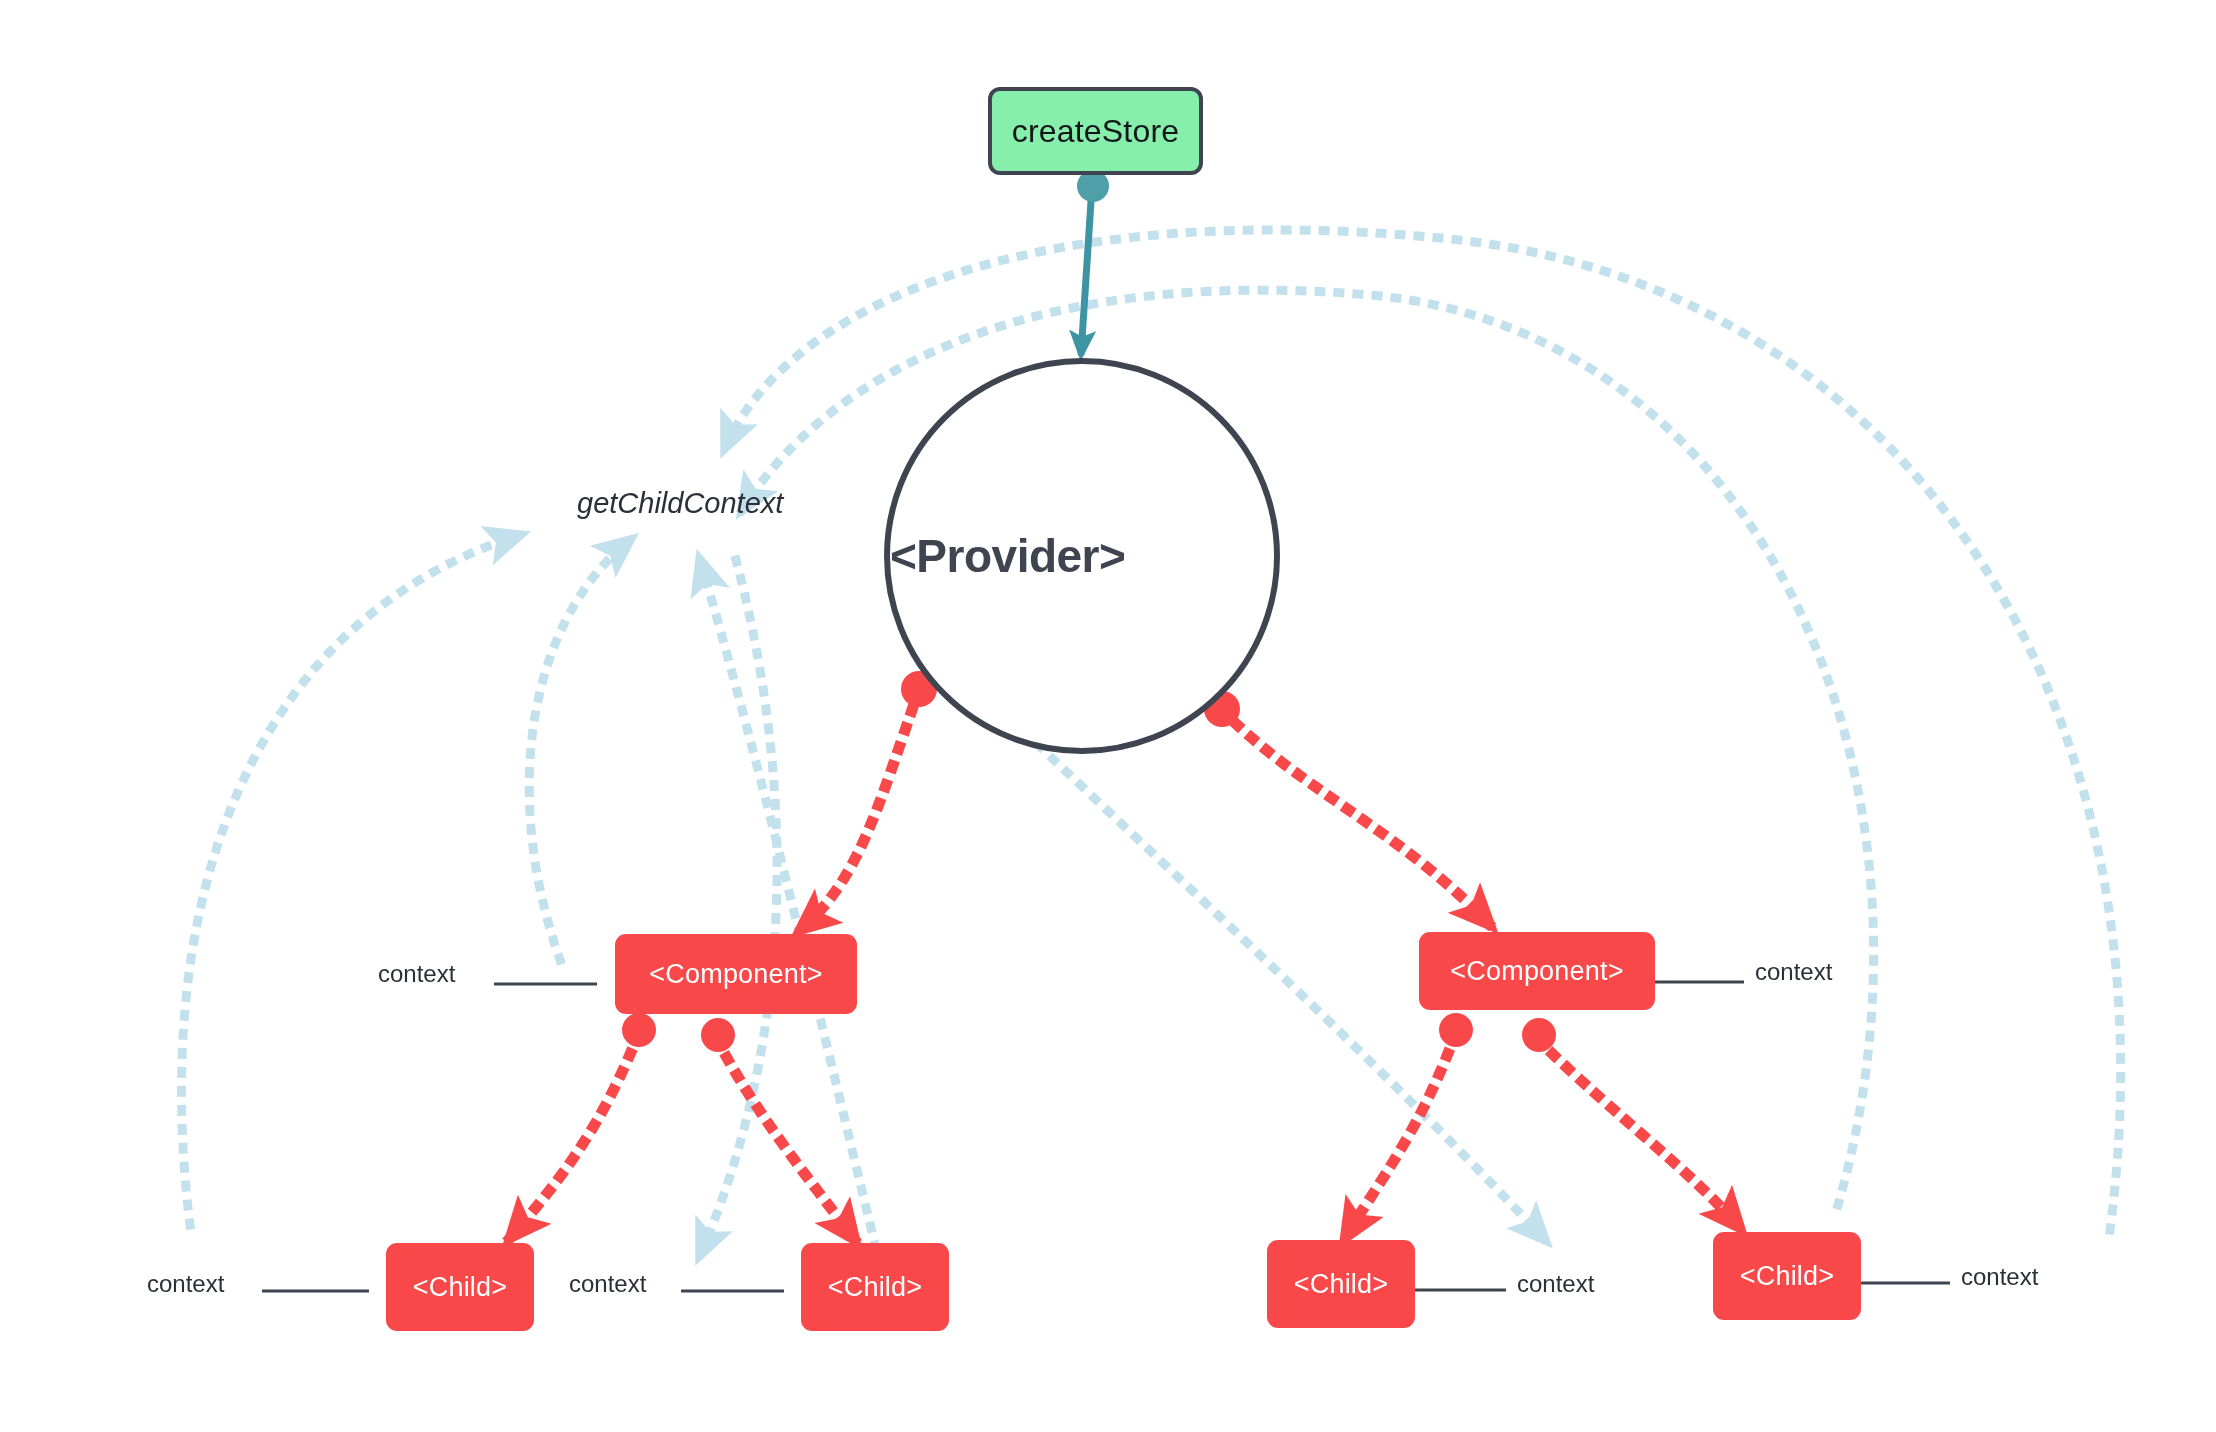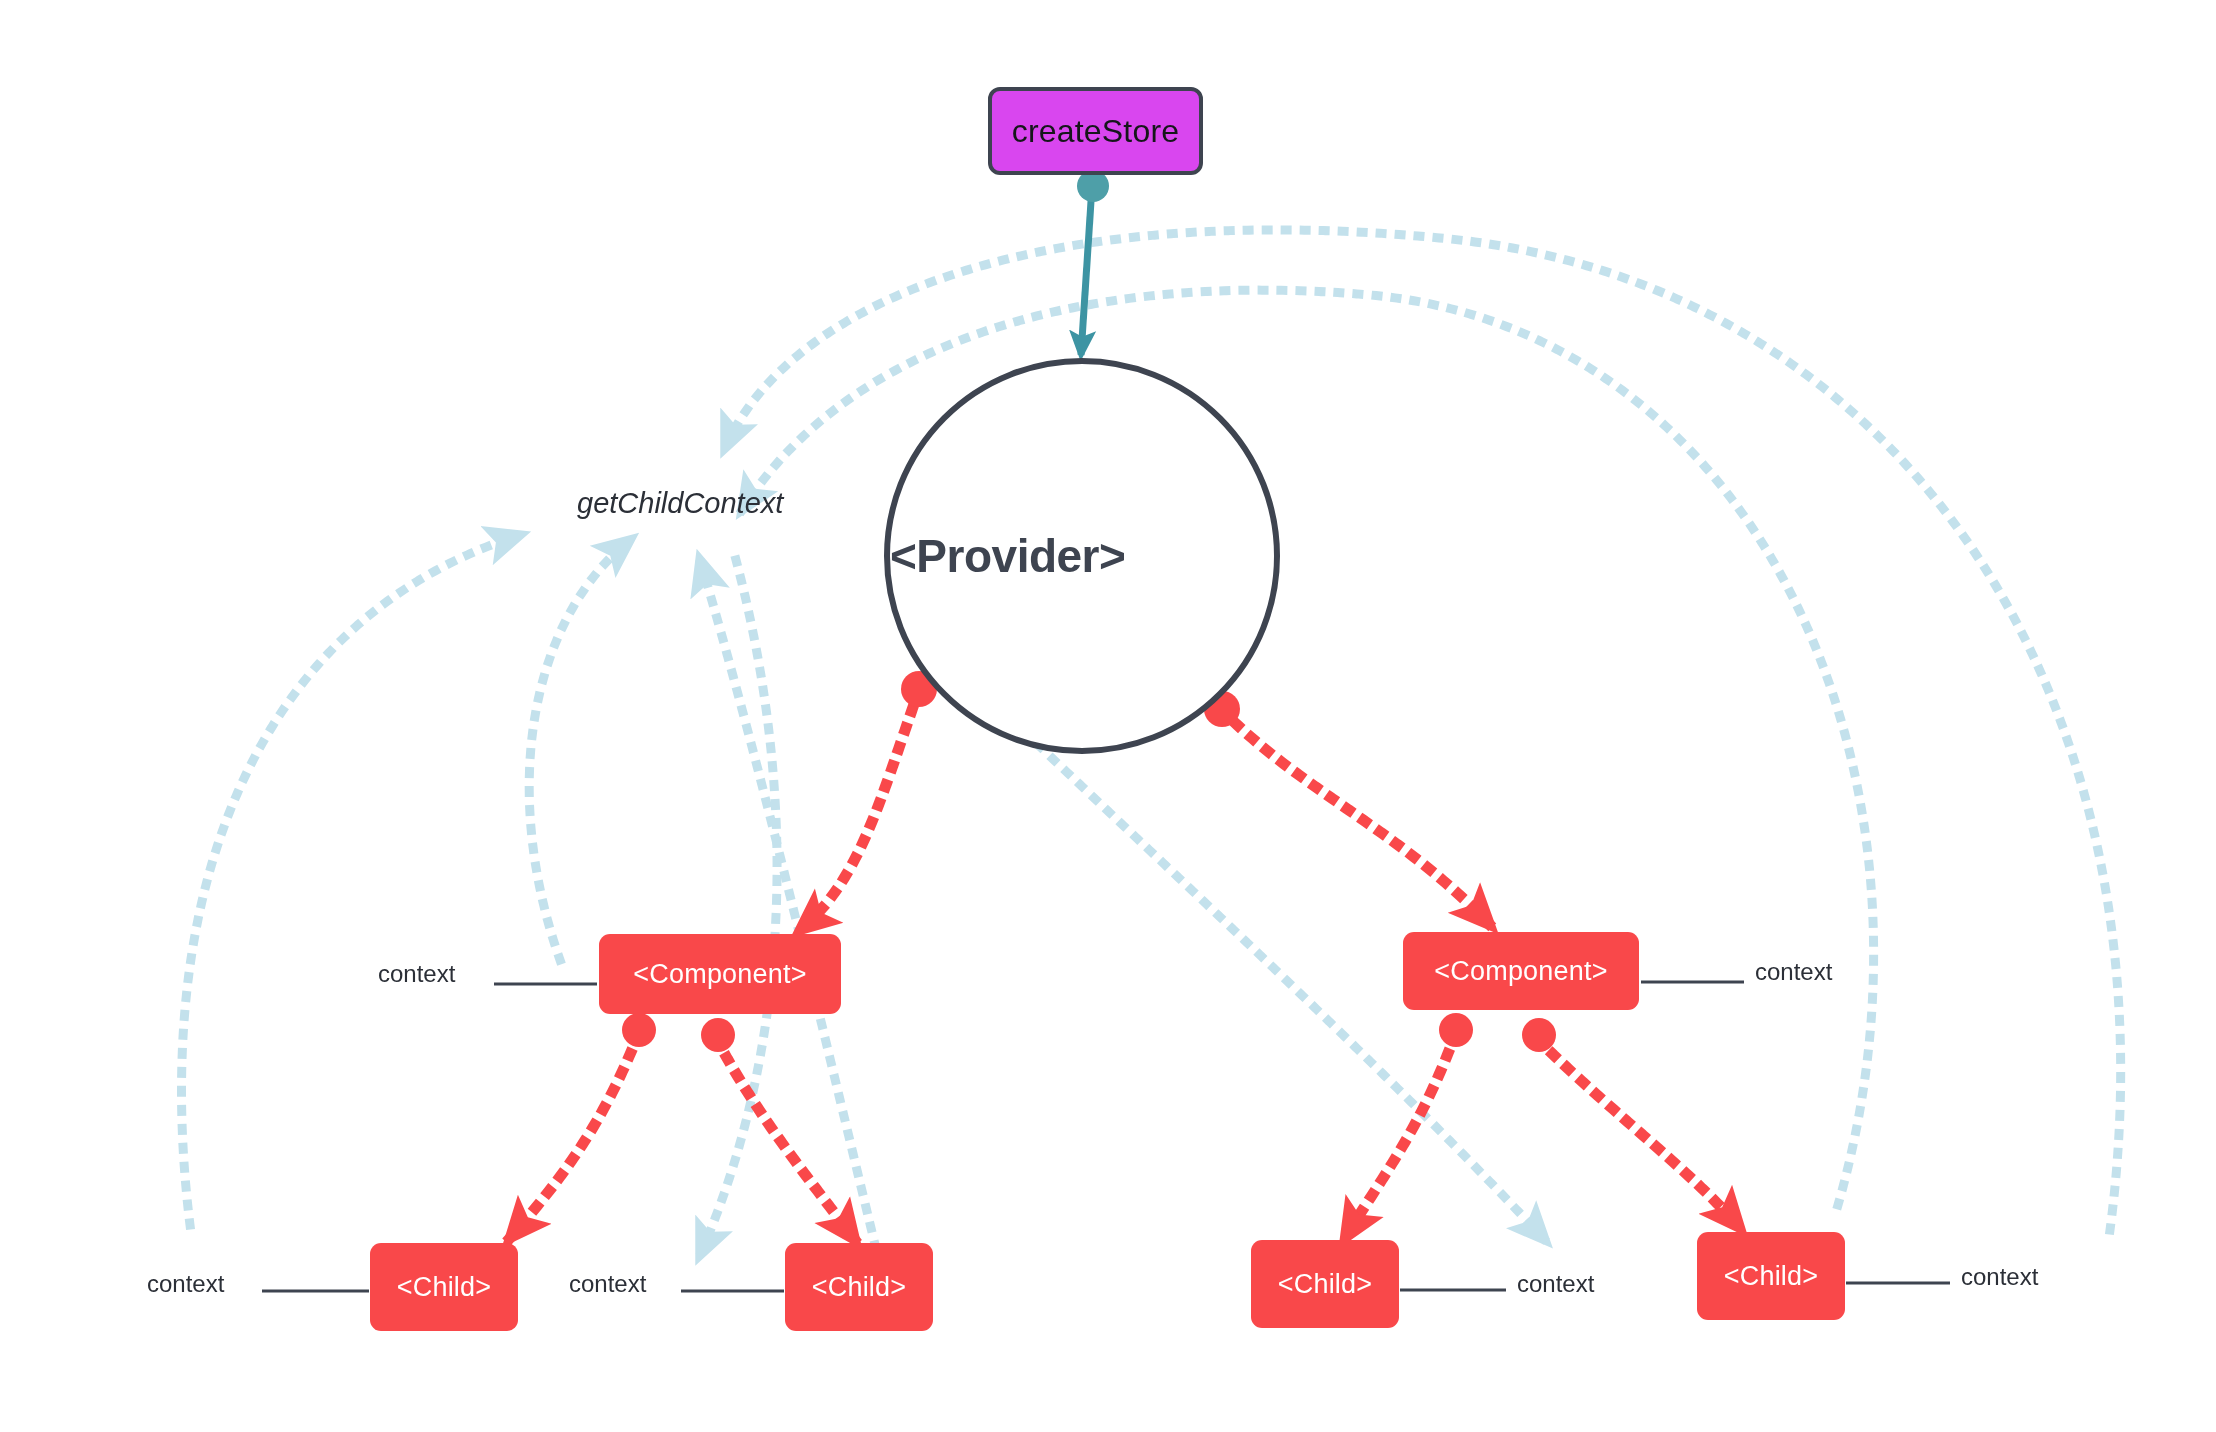--- a/index.html
+++ b/index.html
@@ -29,21 +29,21 @@
 
   
   .node-createstore {
     position: absolute;
     left: 988px;
     top: 87px;
     width: 215px;
     height: 88px;
     border: 4px solid #3E4450;
     border-radius: 12px;
-    background: #d946ef;
+    background: #86efac;
     display: flex;
     align-items: center;
     justify-content: center;
     box-sizing: border-box;
     z-index: 6;
   }
   .node-createstore .label {
     font-size: 32px;
     color: #15161a;
     font-family: "Liberation Sans", sans-serif;
@@ -76,20 +76,21 @@
   
   .rbox {
     position: absolute;
     background: #F9484A;
     border-radius: 11px;
     display: flex;
     align-items: center;
     justify-content: center;
     box-sizing: border-box;
     z-index: 6;
+    margin-left: 16px;
   }
   .rbox .label {
     color: #ffffff;
     font-size: 27px;
     letter-spacing: 0.2px;
     white-space: nowrap;
   }
   .rbox.child .label { font-size: 27px; }
 
   .comp-left  { left: 599px;  top: 934px;  width: 242px; height: 80px; }

